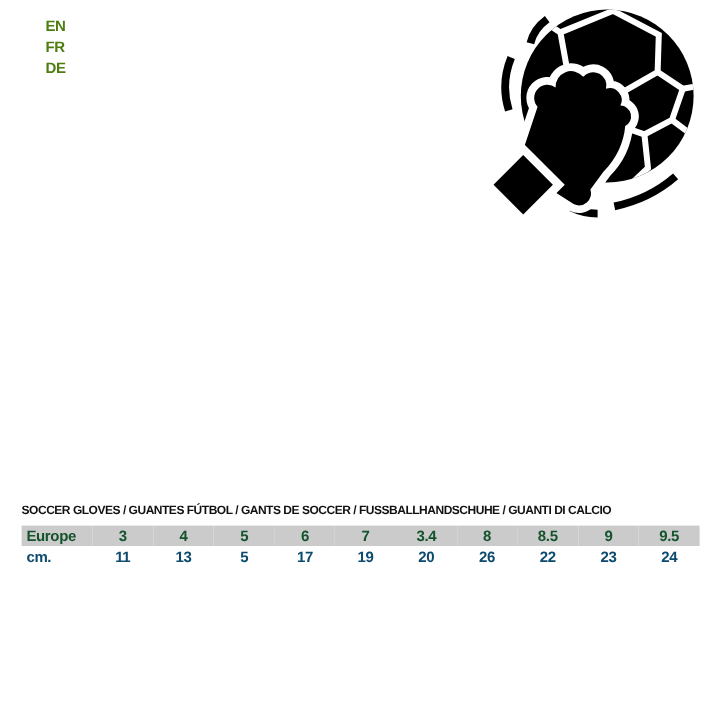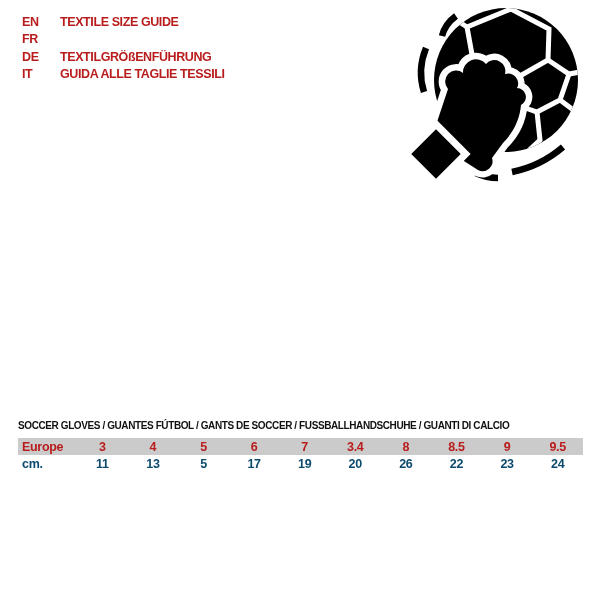--- a/index.html
+++ b/index.html
@@ -18,22 +18,23 @@
     position: absolute;
     left: 22px;
     top: 14px;
   }
   .lang-row {
     display: flex;
     line-height: 17.4px;
     font-size: 12.5px;
     font-weight: 700;
     letter-spacing: -0.4px;
-    color: #b91c1c;
+    color: #4d7c0f;
     white-space: nowrap;
+    margin-left: 16px;
   }
   .lang-code { width: 38px; flex: 0 0 38px; }
 
   
   .icon-wrap {
     position: absolute;
     left: 400px;
     top: 0;
     width: 200px;
     height: 200px;
@@ -68,42 +69,36 @@
     color: #0c4a6e;
     text-align: center;
     vertical-align: middle;
     padding: 0;
   }
   .size-table td.row-label {
     text-align: left;
     padding-left: 4px;
     width: 59px;
   }
-  .size-table tr.header-row td { background: #cbcbcb; color: #b91c1c; }
+  .size-table tr.header-row td { background: #cbcbcb; color: #14532d; }
 </style>
 </head>
 <body>
 
 <div class="page">
 
   <div class="lang-list">
     <div class="lang-row">
       <span class="lang-code">EN</span>
-      <span class="lang-label">TEXTILE SIZE GUIDE</span>
     </div>
     <div class="lang-row">
       <span class="lang-code">FR</span>
     </div>
     <div class="lang-row">
       <span class="lang-code">DE</span>
-      <span class="lang-label">TEXTILGRÖßENFÜHRUNG</span>
-    </div>
-    <div class="lang-row">
-      <span class="lang-code">IT</span>
-      <span class="lang-label">GUIDA ALLE TAGLIE TESSILI</span>
     </div>
   </div>
 
   <div class="icon-wrap">
     <svg width="200" height="200" viewBox="0 0 200 200" aria-hidden="true">
       <defs>
         <clipPath id="ballClip">
             <circle cx="106" cy="80" r="72"></circle>
           </clipPath>
       </defs>

